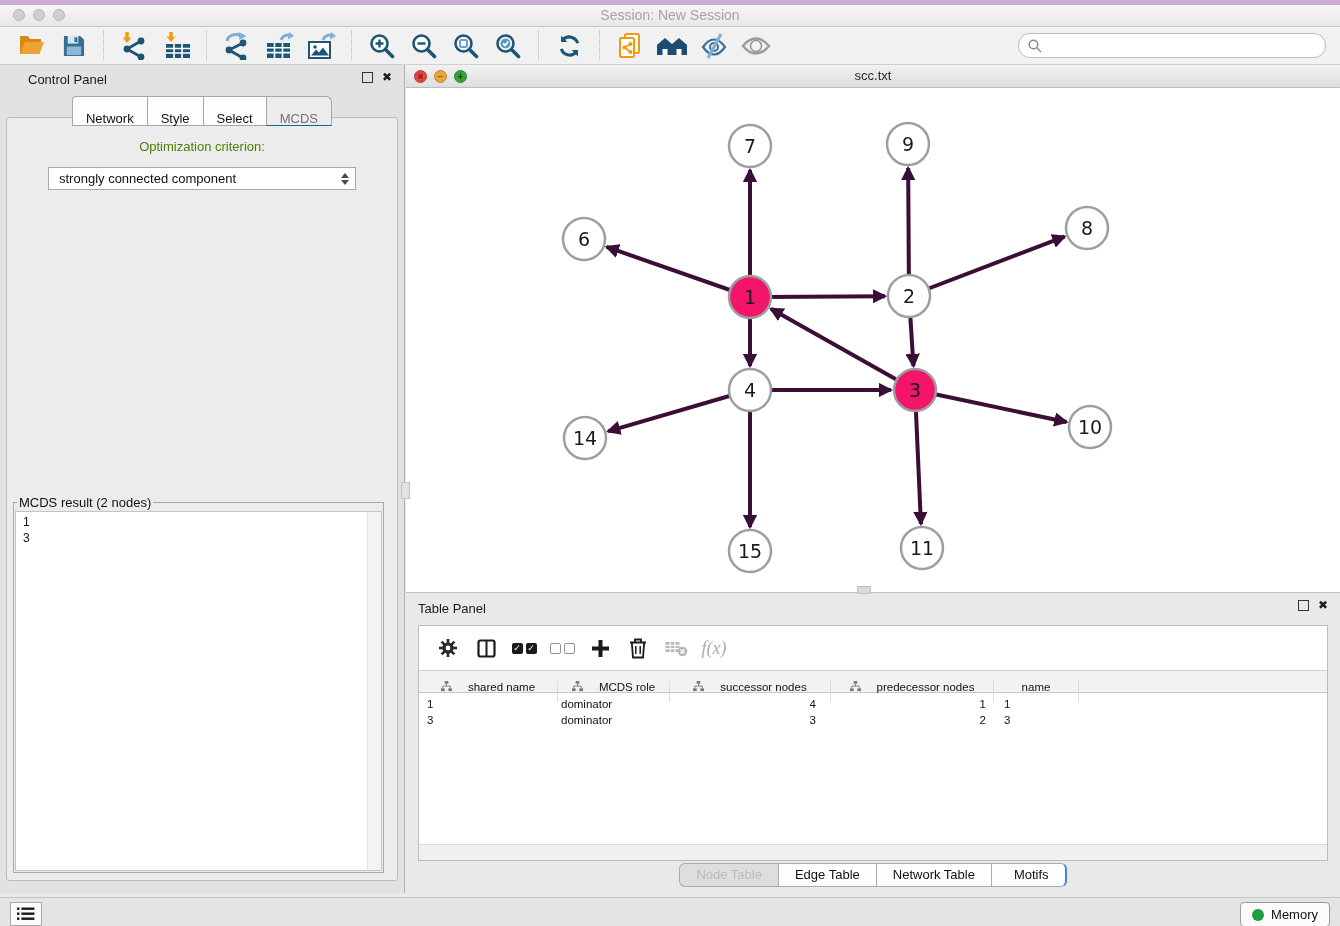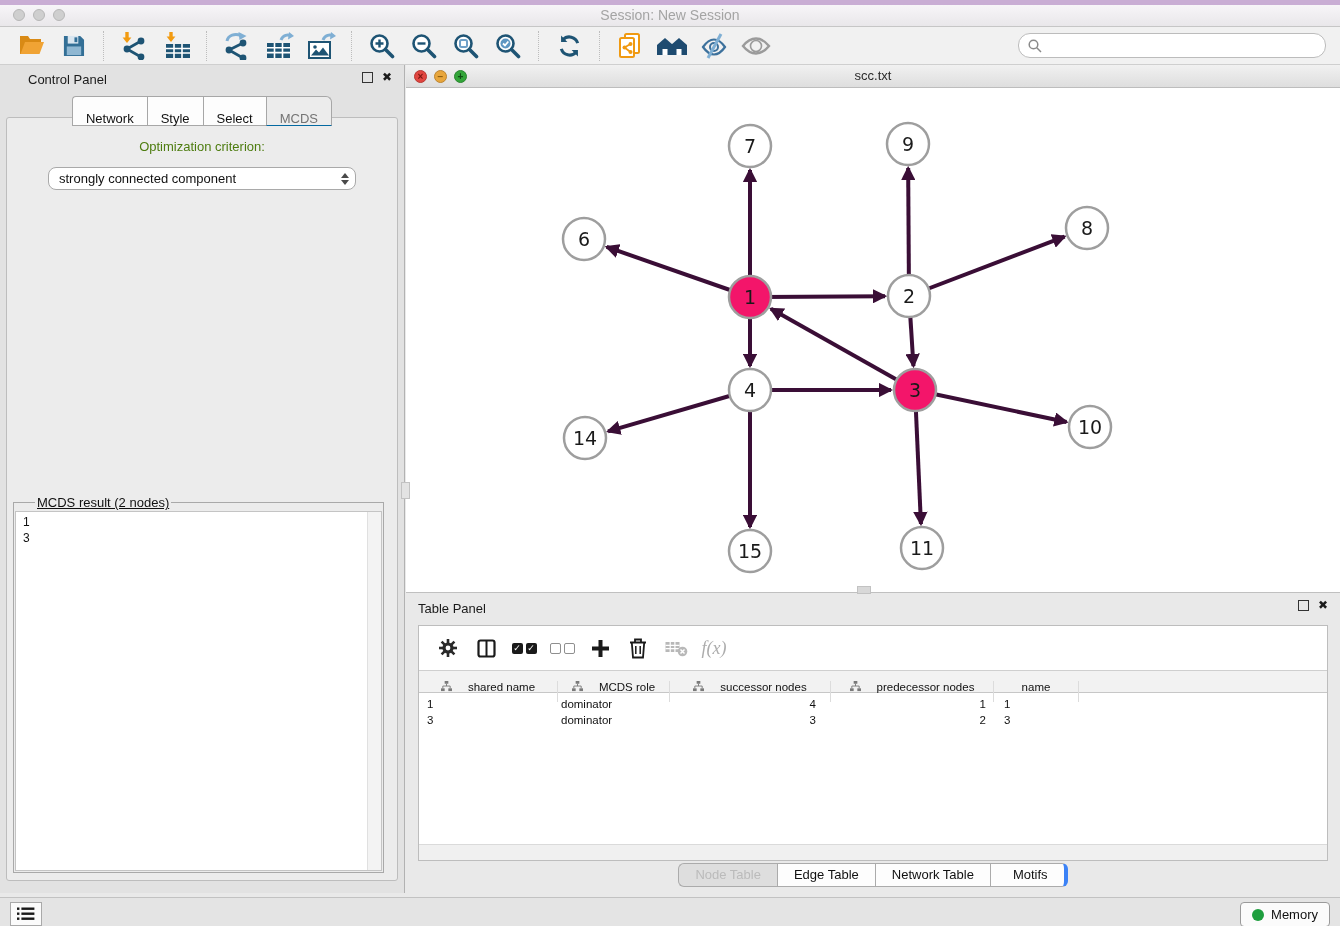--- a/index.html
+++ b/index.html
@@ -51,37 +51,37 @@
   .cp-tab:first-child{border-radius:4px 0 0 0;}
   .cp-tab:last-child{border-right:1px solid #A7A7A7;border-radius:0 6px 0 0;}
   .cp-tab.active{background:#ECECEC;color:#737373;border-bottom:1px solid #0369a1;}
   .cp-box{
     position:absolute;left:6px;right:6px;top:52px;bottom:12px;
     background:#ECECEC;border:1px solid #BDBDBD;border-radius:3px;z-index:1;
   }
   .cp-opt-label{margin-top:21px;text-align:center;font-size:13px;color:#4d7c0f;}
   .cp-select{
     margin:13px auto 0;width:308px;height:23px;box-sizing:border-box;background:#fff;
-    border:1px solid #A9A9A9;border-radius:8px;display:flex;align-items:center;
+    border:1px solid #A9A9A9;border-radius:0;display:flex;align-items:center;
     padding:0 6px 0 10px;font-size:13px;color:#111;
   }
   .stepper{margin-left:auto;display:flex;flex-direction:column;align-items:center;gap:2px;}
   .stepper i{display:block;width:0;height:0;border-left:4px solid transparent;border-right:4px solid transparent;}
   .stepper .up{border-bottom:5px solid #4A4A4A;}
   .stepper .dn{border-top:5px solid #4A4A4A;}
   .cp-btnrow{display:flex;justify-content:center;gap:15px;margin-top:12px;}
   .btn{
     background:linear-gradient(#FFFFFF,#F2F2F2);border:1px solid #A9A9A9;border-radius:4px;
     font-size:13px;color:#111;padding:3px 15px;line-height:15px;font-family:inherit;
   }
   .result-box{
     position:absolute;left:6px;width:371px;top:377px;height:378px;box-sizing:border-box;
     border:1px solid #A9A9A9;margin:0;padding:1px;background:#ECECEC;
   }
-  .result-box legend{font-size:13px;color:#111;padding:0 2px;margin-left:20px;text-decoration:underline;}
+  .result-box legend{font-size:13px;color:#111;padding:0 2px;margin-left:2px;}
   .result-list{
     position:relative;width:100%;height:100%;box-sizing:border-box;background:#fff;
     border:1px solid #C4C4C4;font-size:12px;color:#111;padding:2px 18px 2px 7px;overflow:hidden;
   }
   .result-item{line-height:16px;}
   .vtrack{position:absolute;right:0;top:0;bottom:0;width:13px;background:#F3F3F3;border-left:1px solid #E0E0E0;}
   
   .net-window{position:absolute;left:406px;top:65px;right:0;height:528px;}
   .net-titlebar{
     position:relative;height:23px;box-sizing:border-box;
@@ -133,21 +133,21 @@
   .td.c1{padding-left:8px;} .td.c2{padding-left:3px;}
   .td.c3{text-align:right;padding-right:15px;} .td.c4{text-align:right;padding-right:8px;}
   .td.c5{padding-left:10px;}
   .tp-hscroll{position:absolute;left:0;right:0;bottom:0;height:15px;background:#F0F0F0;border-top:1px solid #DADADA;}
   .tp-tabs{position:absolute;left:0;right:0;bottom:6px;display:flex;justify-content:center;}
   .tp-tab{
     background:#FDFDFD;border:1px solid #ABABAB;border-right:none;
     font-size:13px;color:#111;padding:4px 16px;line-height:14px;
   }
   .tp-tab:first-child{border-radius:6px 0 0 6px;}
-  .tp-tab:last-child{border-right:4px solid #3b82f6;border-radius:0 6px 6px 0;padding-left:22px;}
+  .tp-tab:last-child{border-right:2px solid #3b82f6;border-radius:0 6px 6px 0;padding-left:22px;}
   .tp-tab.active{background:#DEDEDE;color:#BBBBBB;}
   
   .statusbar{position:absolute;left:0;right:0;bottom:0;height:29px;background:#E4E4E4;border-top:1px solid #C2C2C2;box-sizing:border-box;}
   .sb-left-btn{
     position:absolute;left:10px;top:4px;width:32px;height:24px;box-sizing:border-box;
     background:#FBFBFB;border:1px solid #A9A9A9;display:flex;align-items:center;justify-content:center;
   }
   .memory-btn{
     position:absolute;right:10px;top:4px;height:25px;box-sizing:border-box;
     background:#FBFBFB;border:1px solid #9A9A9A;border-radius:4px;

